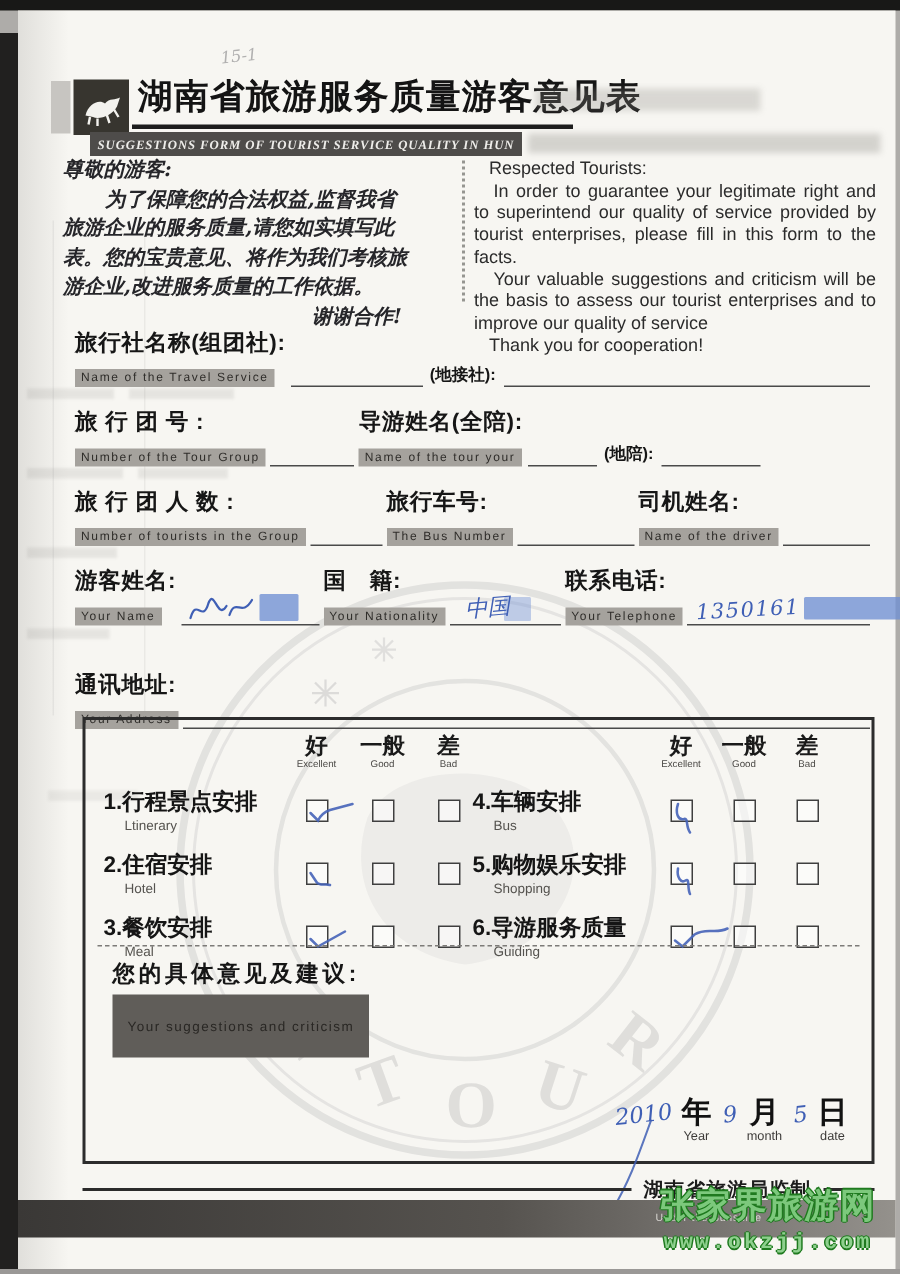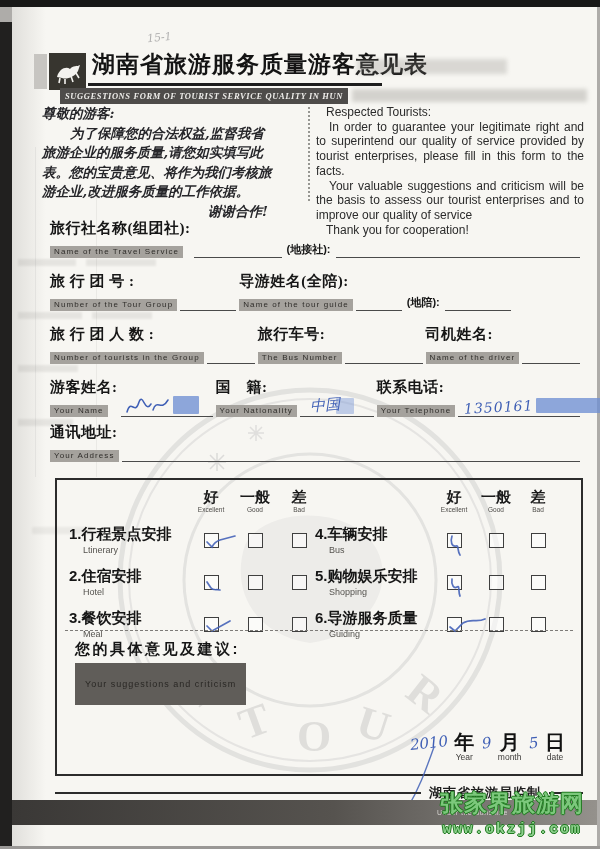--- a/index.html
+++ b/index.html
@@ -34,21 +34,21 @@
   .notice-cn .thanks { text-align:right; padding-right:38px; }
   .notice-divider { position:absolute; left:296px; top:100px; height:94px; border-left:2px dotted #969691; }
   .notice-en { position:absolute; left:304px; top:98px; width:268px; font-size:12px; line-height:14.7px;
     color:#2b2b2b; text-align:justify; }
   .notice-en .h { padding-left:10px; }
   .notice-en .p { text-indent:13px; }
 
   
   .frow { position:absolute; left:38px; right:14px; display:flex; align-items:flex-end; }
   .flabel { display:flex; flex-direction:column; flex:0 0 auto; }
-  .flabel .cn { font-size:15px; font-weight:bold; letter-spacing:.5px; color:#161616; white-space:nowrap;font-family:Liberation Serif, serif; }
+  .flabel .cn { font-size:15px; font-weight:bold; letter-spacing:.5px; color:#161616; white-space:nowrap; }
   .flabel .en { margin-top:8px; align-self:flex-start; background:#a5a29d; color:#2f2d2a;
     font-size:8px; letter-spacing:1.1px; padding:1px 4px 2px 4px; white-space:nowrap; }
   .suffix { font-size:11px; font-weight:bold; color:#161616; white-space:nowrap; padding:0 2px 1px 2px; }
   .fline { border-bottom:1.5px solid #4a4a4a; height:30px; margin:0 3px; position:relative; }
   .grow { flex:1 1 auto; }
   .hand { position:absolute; color:#3f5fb5; font:italic 15px "DejaVu Serif", serif; white-space:nowrap; }
   .censor { position:absolute; background:rgba(112,143,211,.78); border-radius:1px; }
 
   
   .big-box { position:absolute; left:43px; top:471px; width:528px; height:298px; border:2px solid #2c2c2c; }
@@ -183,21 +183,21 @@
     </div>
 
     <div class="frow" style="top:265px;">
       <div class="flabel">
         <span class="cn">旅 行 团 号 :</span>
         <span class="en">Number of the Tour Group</span>
       </div>
       <div class="fline" style="flex:0 0 56px;"></div>
       <div class="flabel">
         <span class="cn">导游姓名(全陪):</span>
-        <span class="en">Name of the tour guide</span>
+        <span class="en">Name of the tour your</span>
       </div>
       <div class="fline" style="flex:0 0 46px;"></div>
       <div class="suffix">(地陪):</div>
       <div class="fline" style="flex:0 0 66px;"></div>
       <div style="flex:1 1 auto;"></div>
     </div>
 
     <div class="frow" style="top:318px;">
       <div class="flabel">
         <span class="cn">旅 行 团 人 数 :</span>
@@ -238,21 +238,21 @@
       <div class="flabel">
         <span class="cn">联系电话:</span>
         <span class="en">Your Telephone</span>
       </div>
       <div class="fline grow">
         <span class="hand" style="left:6px; bottom:1px; font-size:14px; transform:rotate(-3deg); letter-spacing:1px;">1350161</span>
         <div class="censor" style="left:78px; bottom:3px; width:66px; height:15px;"></div>
       </div>
     </div>
 
-    <div class="frow" style="top:416px;">
+    <div class="frow" style="top:440px;">
       <div class="flabel">
         <span class="cn">通讯地址:</span>
         <span class="en">Your Address</span>
       </div>
       <div class="fline grow"></div>
     </div>
 
     <div class="big-box">
 
       <div class="rgroup rg-left">

